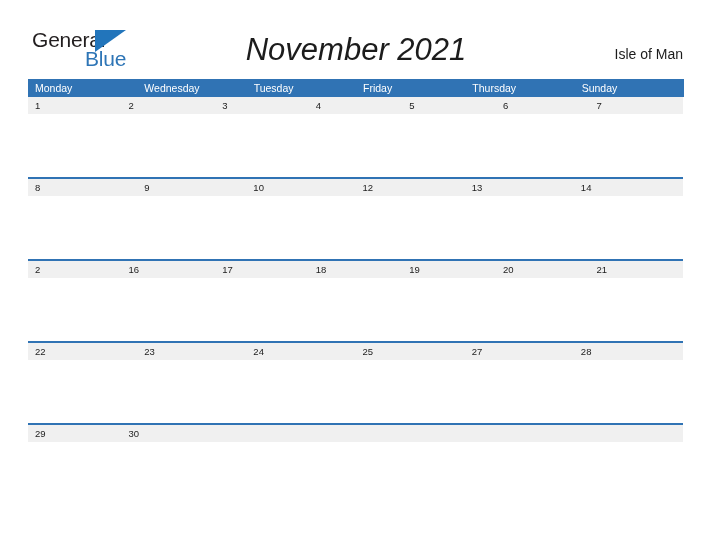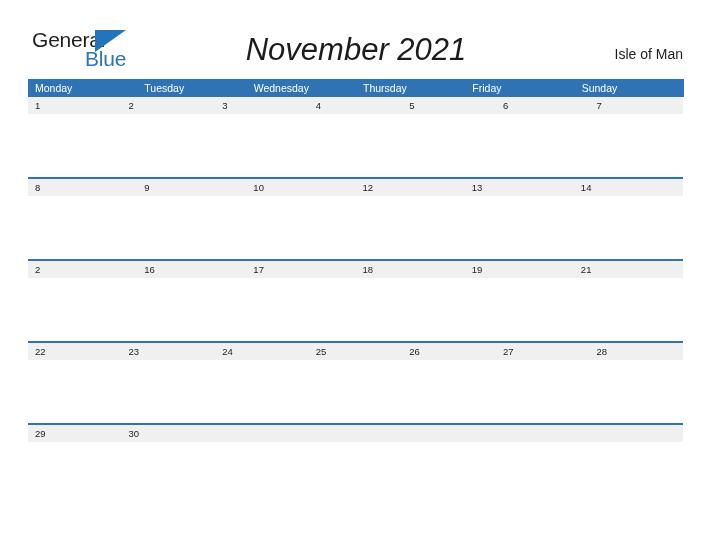--- a/index.html
+++ b/index.html
@@ -173,24 +173,24 @@
     <div class="cal-title">November 2021</div>
 
     <div class="cal-location">Isle of Man</div>
 
   </div>
 
   <div class="cal-grid">
 
     <div class="weekday-row">
       <div class="weekday-cell">Monday</div>
+      <div class="weekday-cell">Wednesday</div>
       <div class="weekday-cell">Tuesday</div>
-      <div class="weekday-cell">Wednesday</div>
+      <div class="weekday-cell">Friday</div>
       <div class="weekday-cell">Thursday</div>
-      <div class="weekday-cell">Friday</div>
       <div class="weekday-cell">Sunday</div>
     </div>
 
     <div class="week-row first">
       <div class="date-band">
         <div class="date-cell">1</div>
         <div class="date-cell">2</div>
         <div class="date-cell">3</div>
         <div class="date-cell">4</div>
         <div class="date-cell">5</div>
@@ -212,32 +212,32 @@
       <div class="week-body"></div>
     </div>
 
     <div class="week-row">
       <div class="date-band">
         <div class="date-cell">2</div>
         <div class="date-cell">16</div>
         <div class="date-cell">17</div>
         <div class="date-cell">18</div>
         <div class="date-cell">19</div>
+        <div class="date-cell">20</div>
         <div class="date-cell">21</div>
       </div>
       <div class="week-body"></div>
     </div>
 
     <div class="week-row">
       <div class="date-band">
         <div class="date-cell">22</div>
         <div class="date-cell">23</div>
         <div class="date-cell">24</div>
         <div class="date-cell">25</div>
-        <div class="date-cell">26</div>
         <div class="date-cell">27</div>
         <div class="date-cell">28</div>
       </div>
       <div class="week-body"></div>
     </div>
 
     <div class="week-row last">
       <div class="date-band">
         <div class="date-cell">29</div>
         <div class="date-cell">30</div>

